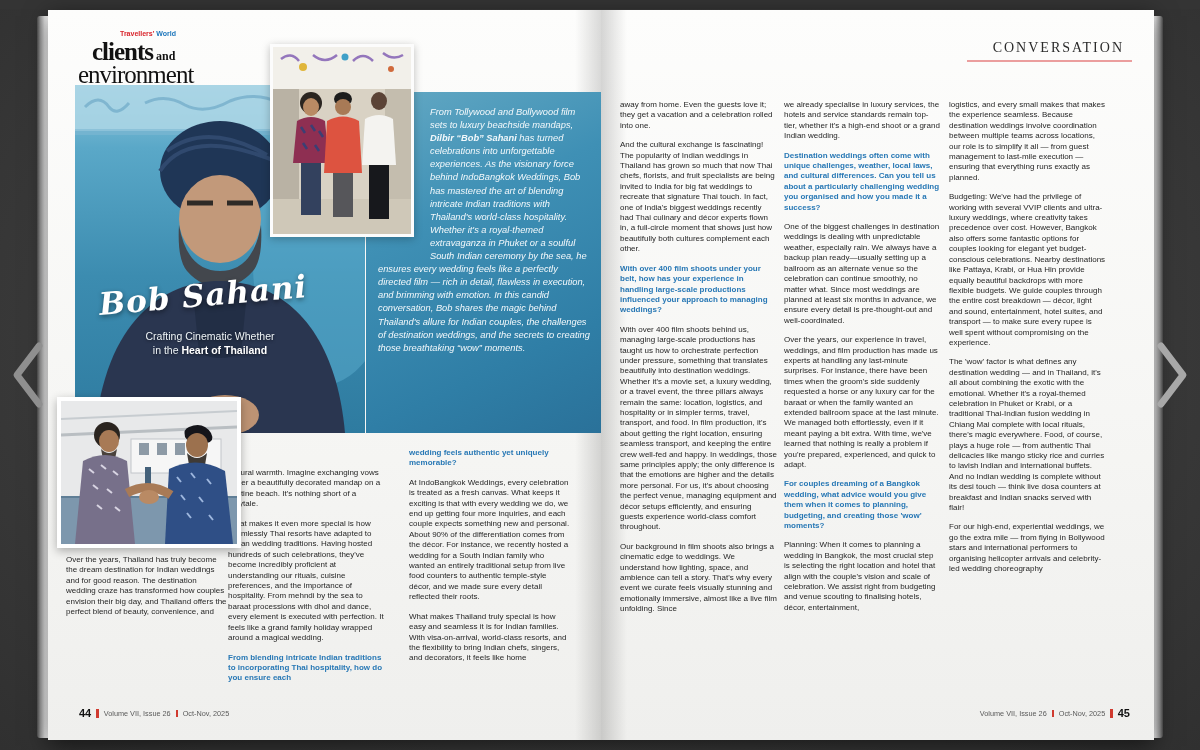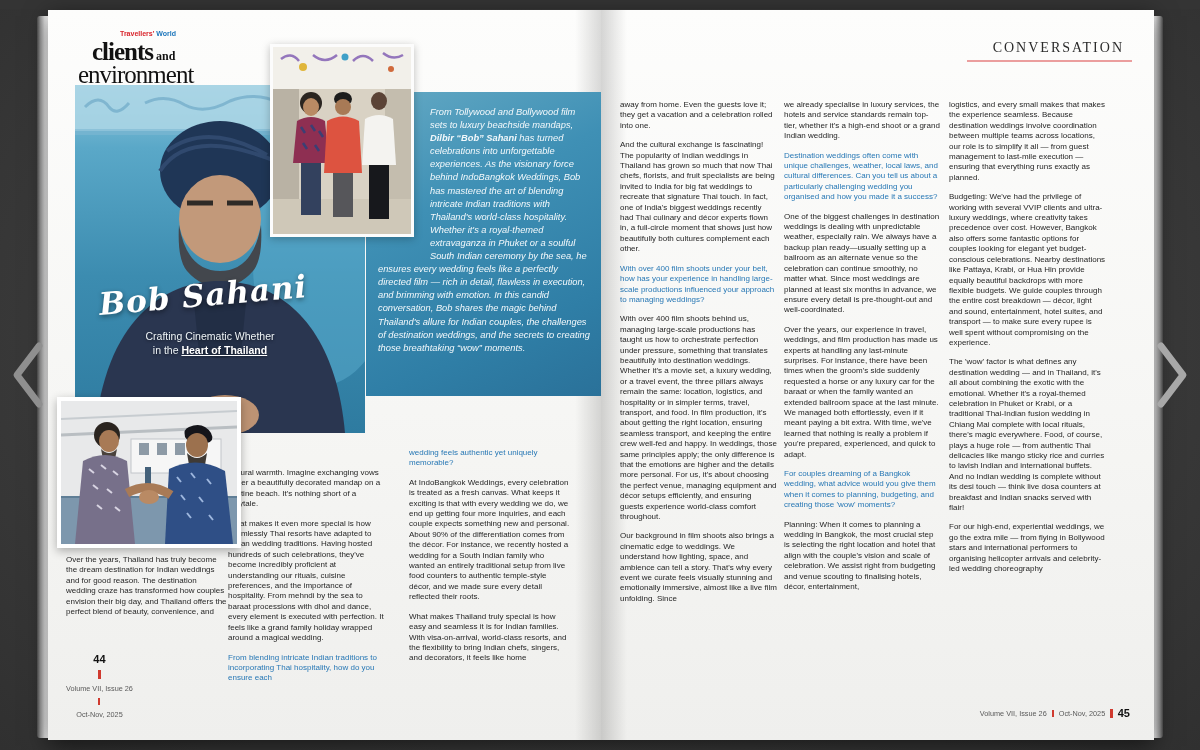--- a/index.html
+++ b/index.html
@@ -31,61 +31,61 @@
 
   
   .masthead { position:absolute; left:30px; top:20px; width:170px; line-height:1; z-index:3; }
   .masthead-top { font-size:7px; font-weight:bold; margin-left:42px; margin-bottom:2px; letter-spacing:0; }
   .mt-red { color:#d8232a; } .mt-blue { color:#1b75bb; }
   .masthead-l1 { font-family:"Liberation Serif", serif; font-weight:bold; color:#121212; font-size:25px; letter-spacing:-1px; margin-left:14px; }
   .masthead-l1 .and { font-size:12px; letter-spacing:0; margin-left:3px;text-align:center; }
   .masthead-l2 { font-family:"Liberation Serif", serif; font-weight:normal; color:#121212; font-size:25px; letter-spacing:-1px; margin-top:-2px; }
 
   
-  .intro-panel { position:absolute; left:318px; top:82px; width:239px; height:304px; z-index:1;
+  .intro-panel { position:absolute; left:318px; top:82px; width:239px; height:341px; z-index:1;
     background:linear-gradient(155deg,#64a9c4 0%,#3f90b5 35%,#2f7ea6 75%,#2a7199 100%); }
   .intro-text { padding:14px 14px 0 12px; color:#f2f8fb; font-style:italic; font-size:9.3px; line-height:13.1px; }
   .intro-spacer { float:left; width:52px; height:150px; }
   .intro-bold { font-weight:bold; }
 
   
   .portrait { position:absolute; left:27px; top:75px; width:290px; height:348px; overflow:hidden; z-index:2;
     background:linear-gradient(180deg,#8fc6dc 0%,#5aa8c8 18%,#3c8cb0 55%,#2e7ba0 100%); }
   .portrait svg { position:absolute; left:0; top:0; }
   .hero-name { position:absolute; left:8px; top:192px; width:240px; text-align:center; color:#ffffff;
     font-family:"DejaVu Serif", serif; font-style:italic; font-weight:bold; font-size:31px;
     transform:rotate(-5deg); text-shadow:0 2px 5px rgba(0,0,0,0.45); letter-spacing:1px; z-index:3; }
   .hero-tagline { position:absolute; left:20px; top:244px; width:230px; text-align:center; color:#eef4f7;
     font-size:10.5px; line-height:14px; text-shadow:0 1px 3px rgba(0,0,0,0.5); z-index:3; }
-  .hero-tagline b { font-weight:bold; color:#ffffff;text-decoration:underline; }
+  .hero-tagline b { font-weight:bold; color:#ffffff; }
 
   
   .photo-three { position:absolute; left:222px; top:34px; width:144px; height:193px; z-index:4;
     border:3px solid #fcfcfc; box-shadow:0 2px 8px rgba(0,0,0,0.25); background:#ddd6c8; overflow:hidden; }
   .photo-handshake { position:absolute; left:9px; top:387px; width:184px; height:151px; z-index:5;
     border:4px solid #ffffff; box-shadow:0 3px 9px rgba(0,0,0,0.3); background:#cfd3d6; overflow:hidden; }
 
   
   .col { position:absolute; color:#262626; font-size:8px; line-height:10.4px; overflow:hidden; }
   .col p { margin:0 0 9px; }
-  .question { color:#2878b5; font-weight:normal; }
+  .question { color:#2878b5; font-weight:bold; }
   .pl-col1 { left:18px; top:545px; width:161px; height:148px; }
   .pl-col2 { left:180px; top:438px; width:158px; height:256px;margin-top:20px; }
   .pl-col3 { left:361px; top:438px; width:161px; height:256px; }
   .pr-col1 { left:19px; top:90px; width:157px; height:604px; }
   .pr-col2 { left:183px; top:90px; width:157px; height:604px; }
   .pr-col3 { left:348px; top:90px; width:157px; height:604px; }
 
   
   .section-header { position:absolute; right:22px; top:30px; font-family:Liberation Serif, serif;
     font-size:14px; letter-spacing:2px; color:#2b2b2b; border-bottom:2px solid #eb9e9e; padding:0 8px 4px 26px; }
 
   
   .footer { position:absolute; bottom:21px; font-size:7.3px; color:#5a5a5a; display:flex; align-items:center; gap:5px; }
-  .footer-left { left:18px;flex-direction:column; }
+  .footer-left { left:31px; }
   .footer-right { right:24px; }
   .pnum { font-size:11px; font-weight:bold; color:#111; }
   .bar { display:inline-block; width:2.5px; height:9px; background:#d03a2f; }
   .bar.sm { height:7px; width:2px; }
 </style>
 </head>
 <body>
 
 <div class="viewer">
 

